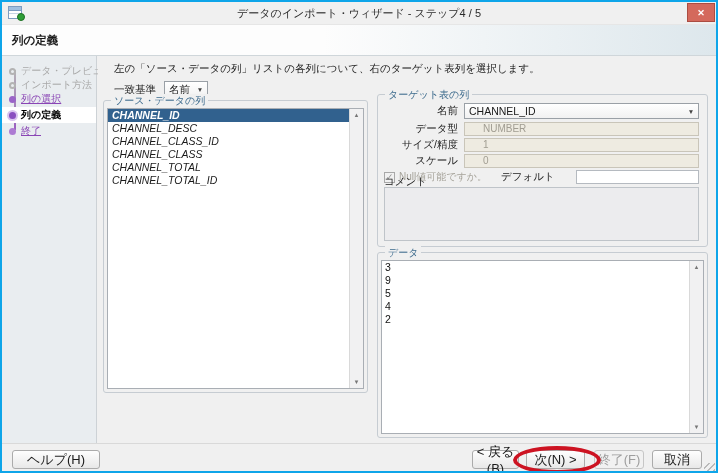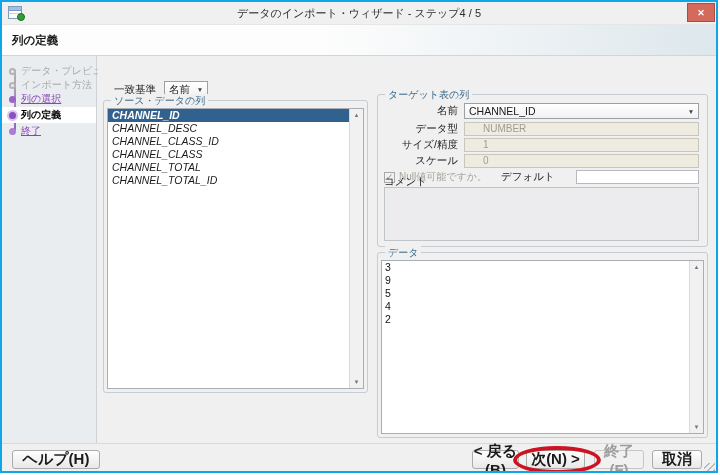--- a/index.html
+++ b/index.html
@@ -100,23 +100,23 @@
   .checkbox .check { font-size: 9px; color: #8f8f8f; line-height: 9px; }
   .null-label { font-size: 10px; color: #a6a39a; margin-left: 4px; white-space: nowrap; }
   .def-label { font-size: 10.5px; color: #1c1c1c; margin-left: 14px; margin-right: 21px; white-space: nowrap; }
   .comment-label { position: absolute; left: 6px; top: 80px; font-size: 10.5px; color: #1c1c1c; }
   .comment-box { position: absolute; left: 6px; right: 8px; top: 92px; bottom: 5px;
                  background: #ececee; border: 1px solid #bfc4c9; font-size: 10px; color: #333; }
 
   
   .footer { position: relative; height: 32px; background: #f0f0f0; border-top: 1px solid #d9d9d9; }
   .btn { position: absolute; top: 6px; height: 19px; border: 1px solid #ababab; border-radius: 3px;
-         background: linear-gradient(#fefefe, #e8e8e8); font-size: 15px; color: #1a1a1a;
+         background: linear-gradient(#fefefe, #e8e8e8); font-size: 13px; color: #1a1a1a;
          font-family: "Liberation Sans", sans-serif; display: flex; align-items: center;
-         justify-content: center; cursor: pointer; padding: 0; font-weight: bold; }
+         justify-content: center; cursor: pointer; padding: 0; }
   .btn.help   { left: 10px;  width: 88px; }
   .btn.back   { left: 470px; width: 47px; }
   .btn.next   { left: 524px; width: 59px; }
   .btn.finish { left: 592px; width: 50px; color: #9d9d9d; background: #f1f1f1; border-color: #c6c6c6; }
   .btn.cancel { left: 650px; width: 50px; }
   .red-oval { position: absolute; left: 511px; top: 2px; width: 88px; height: 28px;
               border: 4px solid #cd1322; border-radius: 50%; pointer-events: none; }
   .grip { position: absolute; right: 1px; bottom: 1px; width: 11px; height: 11px;
           background: repeating-linear-gradient(135deg, transparent 0 3px, #b9b9b9 3px 4.5px);
           cursor: nwse-resize; }
@@ -163,20 +163,21 @@
         <span class="slabel t-current">列の定義</span>
       </div>
       <div class="step" style="top:68px">
         <span class="dot d-upcoming"></span>
         <span class="slabel t-visited">終了</span>
       </div>
     </div>
 
     <div class="main">
 
+      <div class="instruction">左の「ソース・データの列」リストの各列について、右のターゲット表列を選択します。</div>
 
       <div class="match-row">
         <span class="match-label">一致基準</span>
         <div class="combo small">
           <span class="combo-val">名前</span>
           <span class="combo-arrow">▼</span>
         </div>
       </div>
 
       <div class="group source-group">

